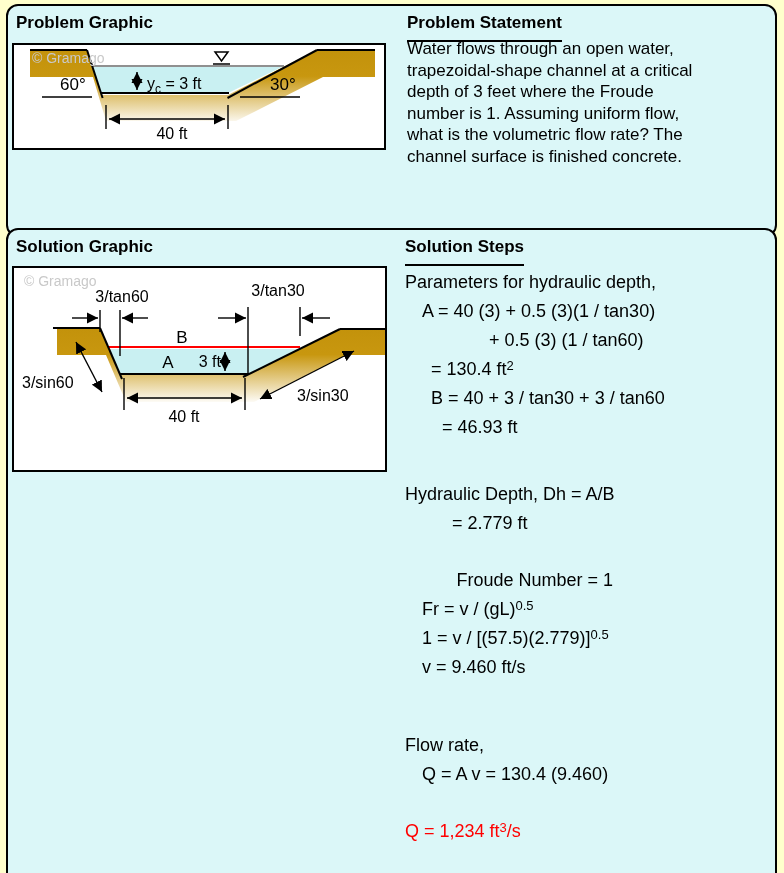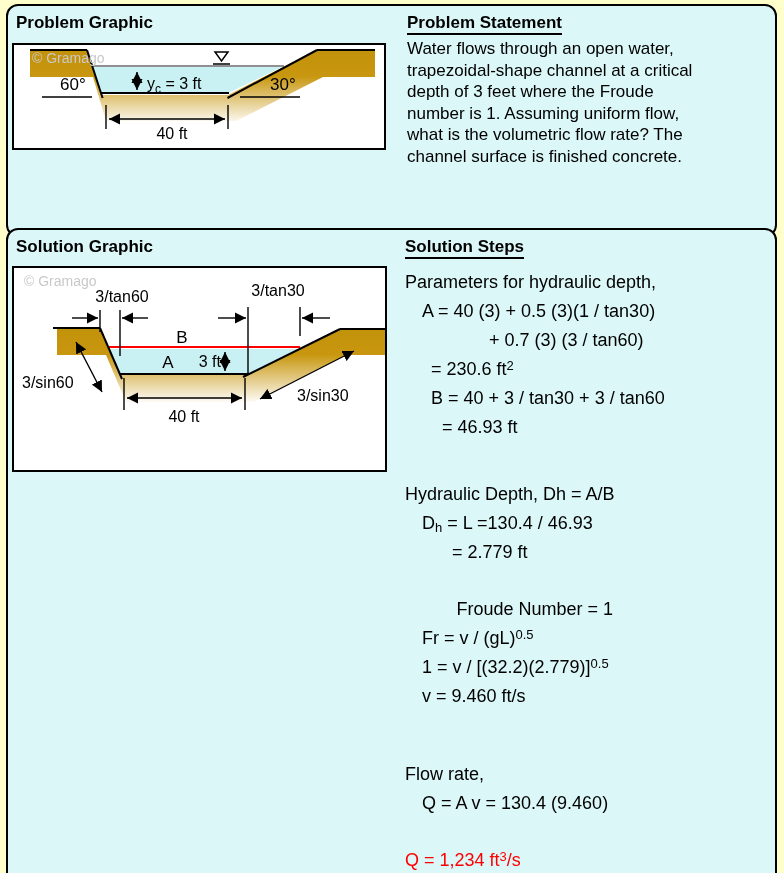--- a/index.html
+++ b/index.html
@@ -12,21 +12,21 @@
     background:var(--page);
     font-family:"Liberation Sans",sans-serif;color:var(--ink);
   }
   .panel{
     position:absolute;left:6px;width:771px;box-sizing:border-box;
     background:var(--panel);border:2px solid #000;border-radius:12px;
   }
   #panel-problem{top:4px;height:233px;}
   #panel-solution{top:228px;height:781px;text-decoration:underline;}
   .ptitle{position:absolute;font-size:17px;font-weight:bold;white-space:nowrap;}
-  .underlined{border-bottom:2px solid #000;padding-bottom:1px;}
+  .underlined{border-bottom:2px solid #000;padding-bottom:8px;}
   .gbox{position:absolute;background:#fff;border:2px solid #000;box-sizing:border-box;}
   .gbox svg{display:block;}
   .statement{position:absolute;font-size:17px;line-height:21.5px;}
   .statement div{white-space:nowrap;}
   .steps{position:absolute;font-size:18px;}
   .sline{line-height:29px;white-space:nowrap;}
   .sline.red{color:var(--red);}
   .sline sup,.sline sub{font-size:13px;line-height:0;}
   .sline sup{vertical-align:5px;}
   .sline sub{vertical-align:-3px;}
@@ -178,28 +178,27 @@
     </svg>
   </div>
 
   <div class="ptitle" style="left:397px;top:7px">
     <span class="underlined">Solution Steps</span>
   </div>
 
   <div class="steps" style="left:397px;top:38px">
       <div class="sline" style="padding-left: 0px;"><span>Parameters for hydraulic depth,</span></div>
       <div class="sline" style="padding-left: 17px;"><span>A = 40 (3) + 0.5 (3)(1 / tan30)</span></div>
-      <div class="sline" style="padding-left: 84px;"><span>+ 0.7 (3) (3 / tan60)</span></div>
-      <div class="sline" style="padding-left: 26px;"><span>= 230.6 ft</span><sup>2</sup></div>
+      <div class="sline" style="padding-left: 84px;"><span>+ 0.5 (3) (1 / tan60)</span></div>
+      <div class="sline" style="padding-left: 26px;"><span>= 130.4 ft</span><sup>2</sup></div>
       <div class="sline" style="padding-left: 26px;"><span>B = 40 + 3 / tan30 + 3 / tan60</span></div>
       <div class="sline" style="padding-left: 37px;"><span>= 46.93 ft</span></div>
       <div class="sline" style="padding-left: 0px; margin-top: 38px;"><span>Hydraulic Depth, Dh = A/B</span></div>
-      <div class="sline" style="padding-left: 17px;"><span>D</span><sub>h</sub><span> = L =130.4 / 46.93</span></div>
       <div class="sline" style="padding-left: 47px;"><span>= 2.779 ft</span></div>
       <div class="sline" style="padding-left: 0px; margin-top: 28px; text-align: center;"><span>Froude Number = 1</span></div>
       <div class="sline" style="padding-left: 17px;"><span>Fr = v / (gL)</span><sup>0.5</sup></div>
-      <div class="sline" style="padding-left: 17px;"><span>1 = v / [(32.2)(2.779)]</span><sup>0.5</sup></div>
+      <div class="sline" style="padding-left: 17px;"><span>1 = v / [(57.5)(2.779)]</span><sup>0.5</sup></div>
       <div class="sline" style="padding-left: 17px;"><span>v = 9.460 ft/s</span></div>
       <div class="sline" style="padding-left: 0px; margin-top: 49px;"><span>Flow rate,</span></div>
       <div class="sline" style="padding-left: 17px;"><span>Q = A v = 130.4 (9.460)</span></div>
       <div class="sline red" style="padding-left: 0px; margin-top: 28px;"><span>Q = 1,234 ft</span><sup>3</sup><span>/s</span></div>
     </div>
 </div>
 
 </body></html>

